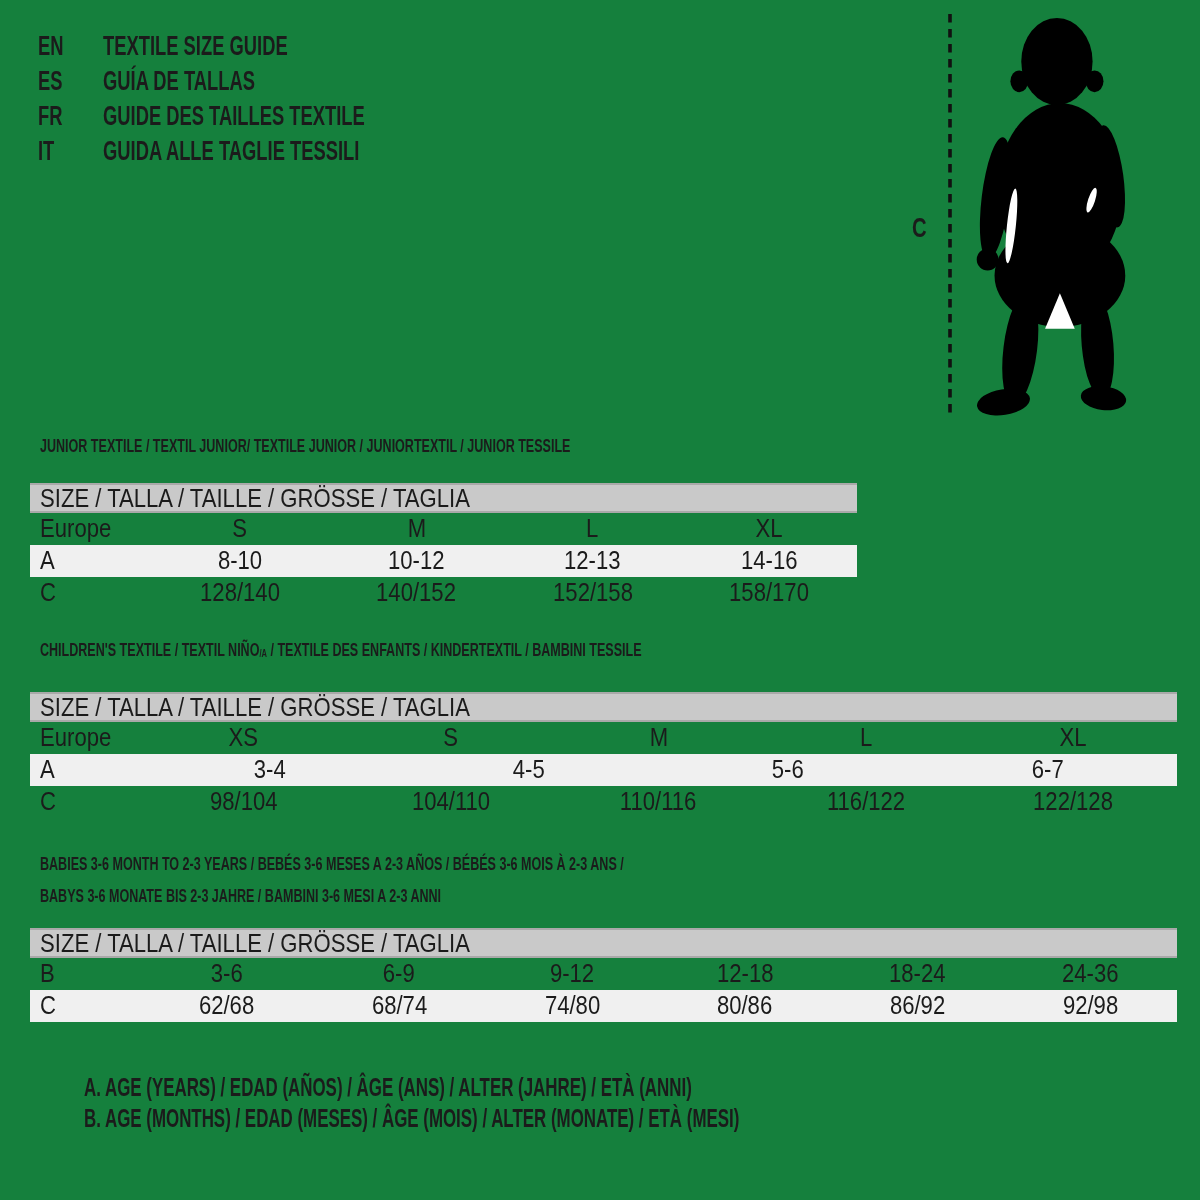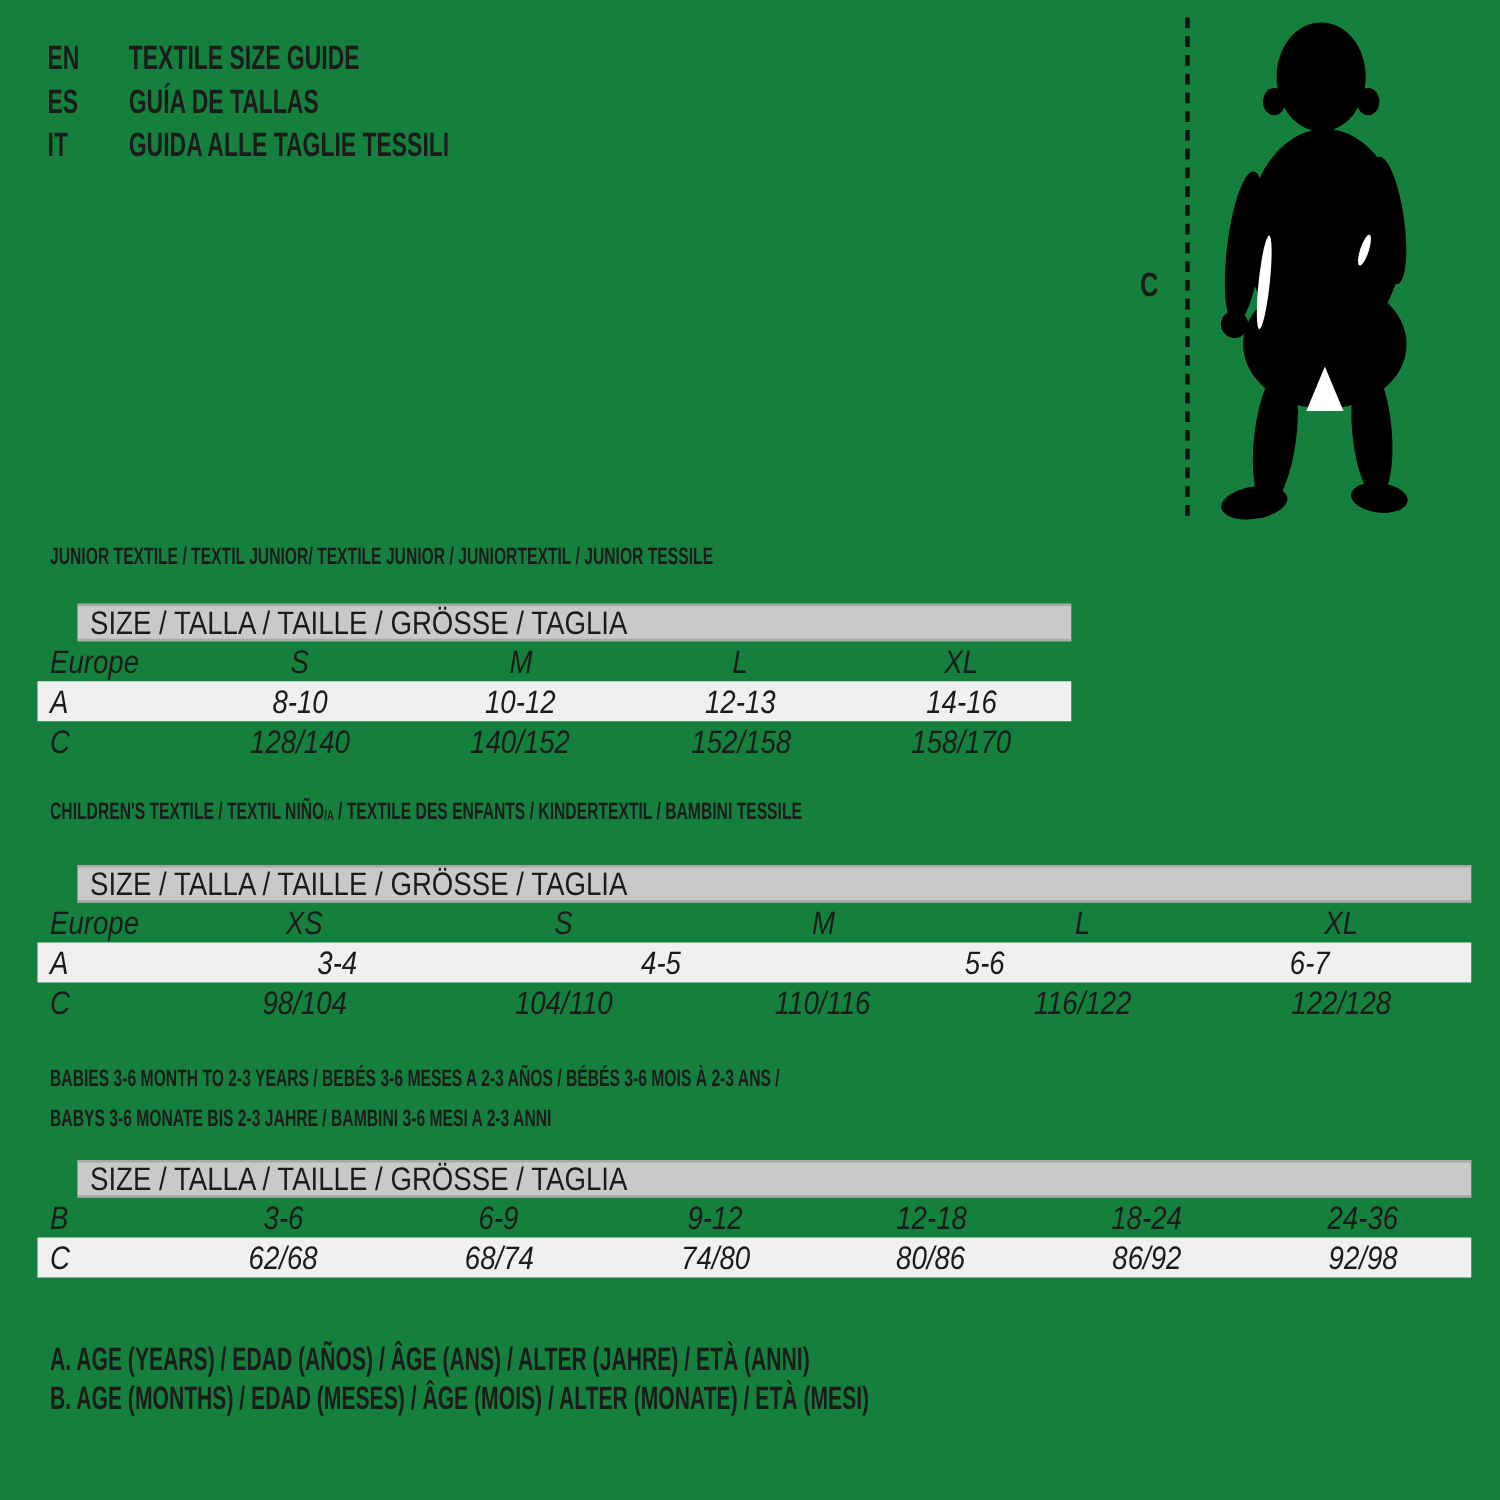--- a/index.html
+++ b/index.html
@@ -32,44 +32,48 @@
   .title-babies{top:848px;}
   .title-line{height:32px;display:flex;align-items:center;}
   .t-sub{font-size:.6em;vertical-align:-0.12em;}
 
   
   .tbl{position:absolute;left:30px;font-size:26px;}
   .tbl-junior{top:483px;width:827px;}
   .tbl-children{top:692px;width:1147px;}
   .tbl-babies{top:928px;width:1147px;}
   .thead{height:30px;background:#c9c9c9;border-top:2px solid #a9a9a9;border-bottom:2px solid #a9a9a9;
-         box-sizing:border-box;display:flex;align-items:center;padding-left:10px;margin-left:32px;}
-  .trow{display:flex;height:32px;align-items:flex-end;font-style:italic;}
+         box-sizing:border-box;display:flex;align-items:center;padding-left:10px;}
+  .trow{display:flex;height:32px;align-items:flex-start;}
   .trow.alt{background:#f0f0f0;}
   .lbl{width:112px;padding-left:10px;box-sizing:content-box;}
   .tbl-children .lbl,.tbl-babies .lbl{width:100px;}
   .cell{flex:1;display:flex;justify-content:center;align-items:center;}
 
   
   .legend{position:absolute;left:40px;top:1072px;font-size:26px;}
-  .legend-line{height:31px;display:flex;align-items:center;}
+  .legend-line{height:31px;display:flex;align-items:center;margin-left:44px;}
 </style>
 </head>
 <body>
 
 <div class="page">
 
   <div class="languages">
     <div class="lang-row">
       <span class="lang-code"><span class="cx cx-lang">EN</span></span>
       <span class="cx cx-lang">TEXTILE SIZE GUIDE</span>
     </div>
     <div class="lang-row">
       <span class="lang-code"><span class="cx cx-lang">ES</span></span>
       <span class="cx cx-lang">GUÍA DE TALLAS</span>
+    </div>
+    <div class="lang-row">
+      <span class="lang-code"><span class="cx cx-lang">FR</span></span>
+      <span class="cx cx-lang">GUIDE DES TAILLES TEXTILE</span>
     </div>
     <div class="lang-row">
       <span class="lang-code"><span class="cx cx-lang">IT</span></span>
       <span class="cx cx-lang">GUIDA ALLE TAGLIE TESSILI</span>
     </div>
   </div>
 
   <div class="c-label"><span class="cx cx-c">C</span></div>
 
   <svg class="dashline" width="8" height="406">

